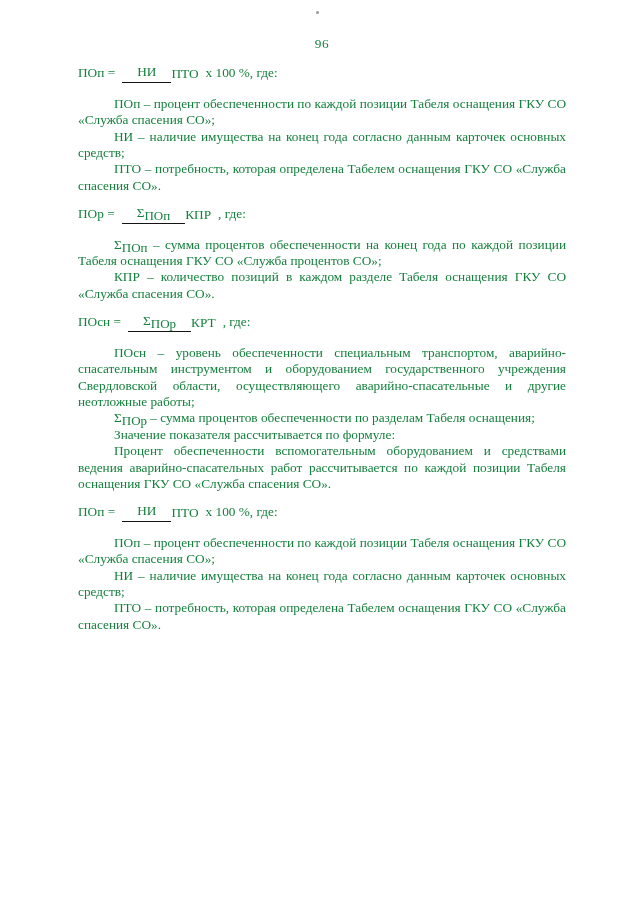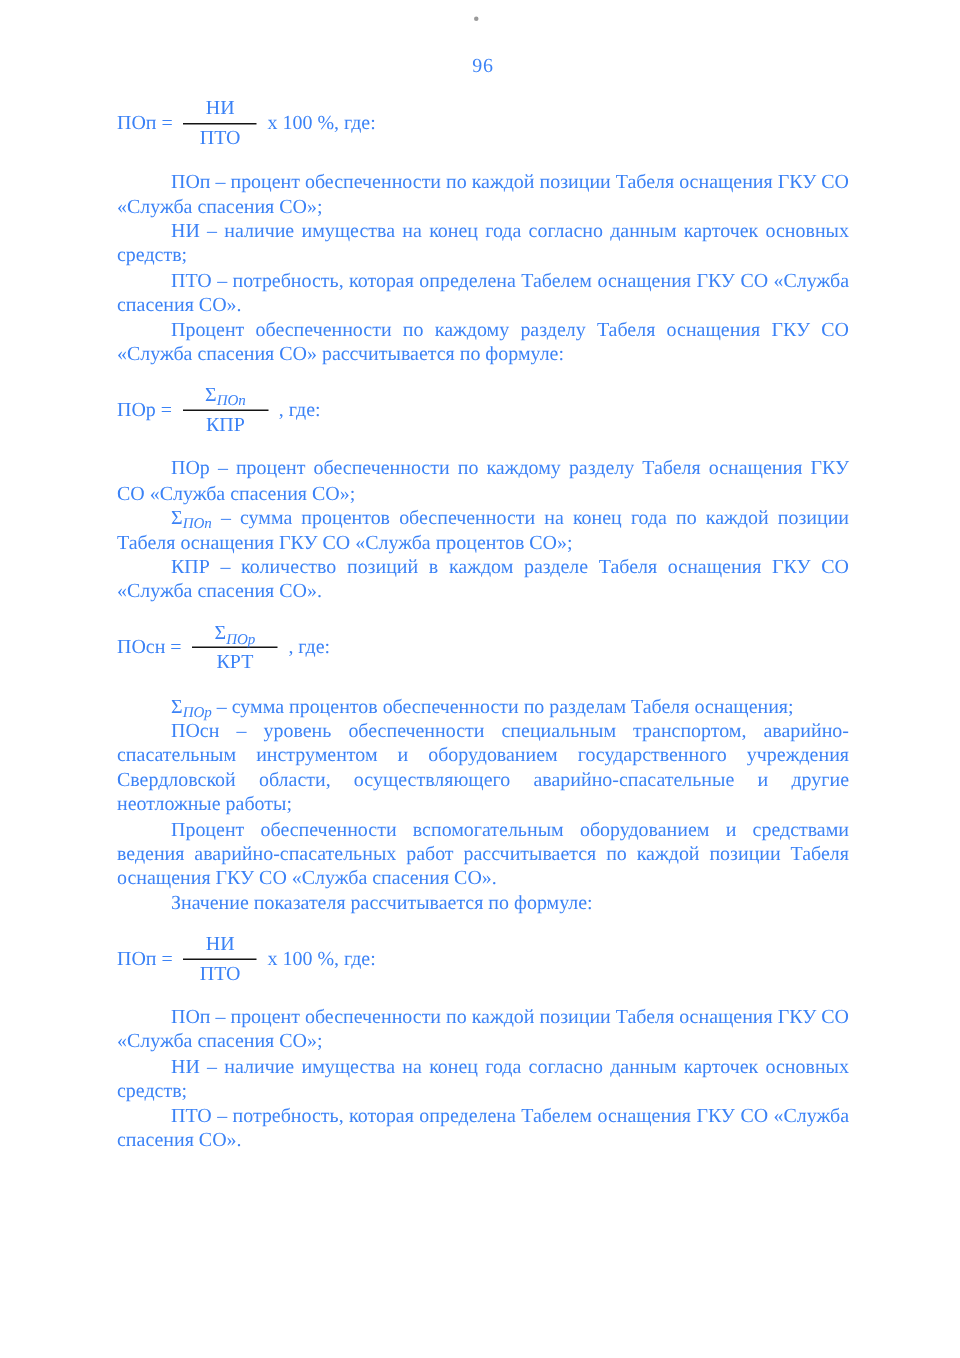--- a/index.html
+++ b/index.html
@@ -3,21 +3,21 @@
 <meta charset="utf-8">
 <style>
   * { margin: 0; padding: 0; box-sizing: border-box; }
   html, body { background: #ffffff; }
   .page {
     position: relative;
     width: 640px;
     height: 905px;
     margin: 0 auto;
     background: #ffffff;
-    color: #3b82f6;
+    color: #15803d;
     font-family: "Liberation Serif", "DejaVu Serif", serif;
     font-size: 13.3px;
     line-height: 16.4px;
     overflow: hidden;
   }
   .scan-dot {
     position: absolute;
     left: 316px;
     top: 11px;
     width: 3px;
@@ -39,37 +39,35 @@
   }
   .formula {
     display: flex;
     align-items: center;
     margin: 11px 0 13px 0;
     gap: 7px;
     text-indent: 0;
   }
   .frac {
     display: inline-flex;
-    flex-direction: column;
     align-items: center;
   }
   .num {
     border-bottom: 1.3px solid #141414;
     padding: 0 15px 1px 15px;
     text-align: center;
   }
   .den {
     padding-top: 1px;
     text-align: center;
   }
   sub.ssub {
-    font-size: 10px;
+    font-size: 13px;
     line-height: 0;
     vertical-align: -3px;
-    font-style: italic;
   }
   .sigma-lead { white-space: nowrap; }
 </style>
 </head>
 <body>
 
 <div class="page">
   <span class="scan-dot"></span>
   <div class="content">
 
@@ -80,48 +78,46 @@
       <span class="frac">
         <span class="num">НИ</span>
         <span class="den">ПТО</span>
       </span>
       <span>x 100 %, где:</span>
     </div>
 
     <p class="para">ПОп – процент обеспеченности по каждой позиции Табеля оснащения ГКУ СО «Служба спасения СО»;</p>
     <p class="para">НИ – наличие имущества на конец года согласно данным карточек основных средств;</p>
     <p class="para">ПТО – потребность, которая определена Табелем оснащения ГКУ СО «Служба спасения СО».</p>
-    <p class="para">Процент обеспеченности по каждому разделу Табеля оснащения ГКУ СО «Служба спасения СО» рассчитывается по формуле:</p>
 
     <div class="formula">
       <span>ПОр =</span>
       <span class="frac">
         <span class="num"><span>Σ</span><sub class="ssub">ПОп</sub></span>
         <span class="den">КПР</span>
       </span>
       <span>, где:</span>
     </div>
 
-    <p class="para">ПОр – процент обеспеченности по каждому разделу Табеля оснащения ГКУ СО «Служба спасения СО»;</p>
     <p class="para"><span class="sigma-lead"><span>Σ</span><sub class="ssub">ПОп</sub></span><span> – сумма процентов обеспеченности на конец года по каждой позиции Табеля оснащения ГКУ СО «Служба процентов СО»;</span></p>
     <p class="para">КПР – количество позиций в каждом разделе Табеля оснащения ГКУ СО «Служба спасения СО».</p>
 
     <div class="formula">
       <span>ПОсн =</span>
       <span class="frac">
         <span class="num"><span>Σ</span><sub class="ssub">ПОр</sub></span>
         <span class="den">КРТ</span>
       </span>
       <span>, где:</span>
     </div>
 
+    <p class="para">ПОсн – уровень обеспеченности специальным транспортом, аварийно-спасательным инструментом и оборудованием государственного учреждения Свердловской области, осуществляющего аварийно-спасательные и другие неотложные работы;</p>
     <p class="para"><span class="sigma-lead"><span>Σ</span><sub class="ssub">ПОр</sub></span><span> – сумма процентов обеспеченности по разделам Табеля оснащения;</span></p>
-    <p class="para">ПОсн – уровень обеспеченности специальным транспортом, аварийно-спасательным инструментом и оборудованием государственного учреждения Свердловской области, осуществляющего аварийно-спасательные и другие неотложные работы;</p>
+    <p class="para">Значение показателя рассчитывается по формуле:</p>
     <p class="para">Процент обеспеченности вспомогательным оборудованием и средствами ведения аварийно-спасательных работ рассчитывается по каждой позиции Табеля оснащения ГКУ СО «Служба спасения СО».</p>
-    <p class="para">Значение показателя рассчитывается по формуле:</p>
 
     <div class="formula">
       <span>ПОп =</span>
       <span class="frac">
         <span class="num">НИ</span>
         <span class="den">ПТО</span>
       </span>
       <span>x 100 %, где:</span>
     </div>
 

